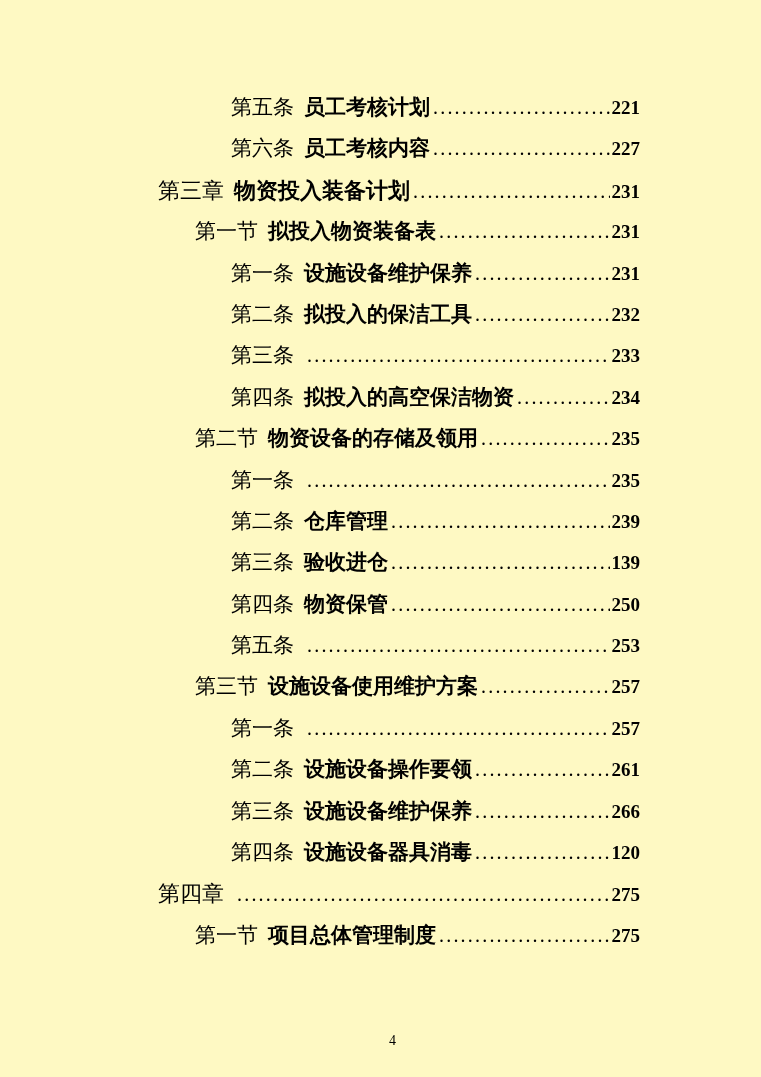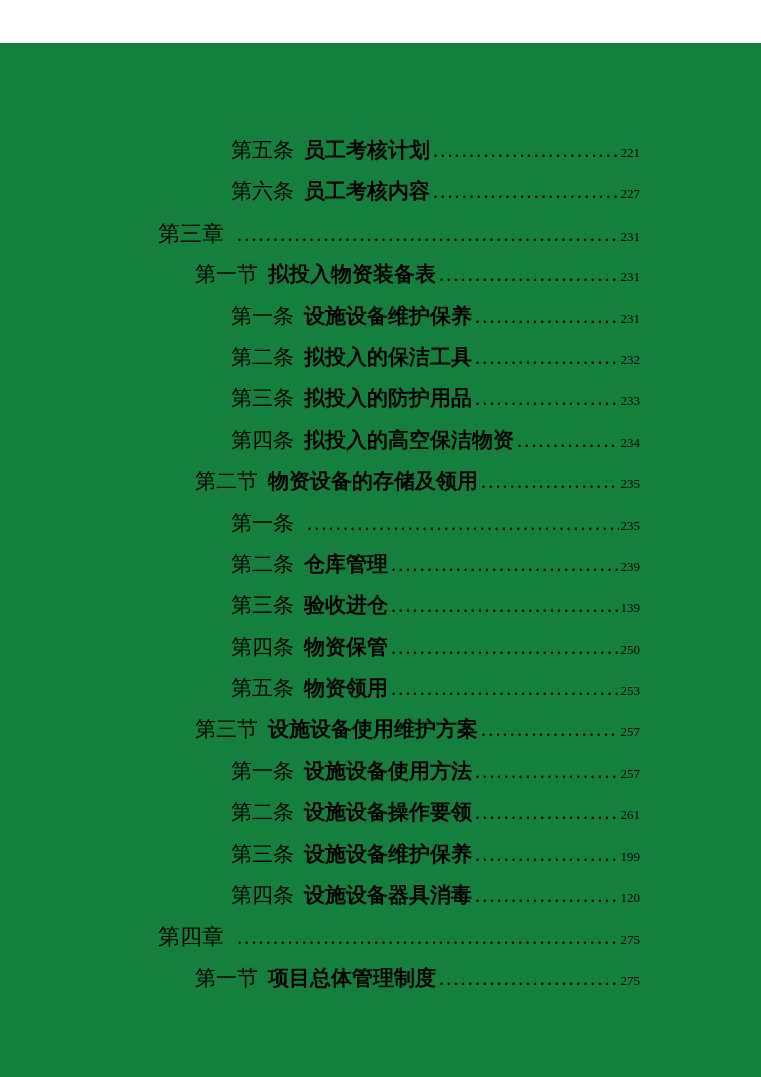--- a/index.html
+++ b/index.html
@@ -11,22 +11,21 @@
     width: 761px;
     height: 1077px;
     position: relative;
     overflow: hidden;
     font-family: "Liberation Serif", "DejaVu Serif", serif;
     color: #000000;
   }
   .doc-page {
     position: absolute;
     inset: 0;
-    background: #15803d;
-    margin-top: 43px;
+    background: #fef9c3;
   }
   .toc {
     position: absolute;
     left: 158px;
     top: 87px;
     width: 482px;
   }
   .toc-entry {
     display: flex;
     align-items: baseline;
@@ -55,22 +54,22 @@
     min-width: 12px;
   }
   .leader::after {
     content: "........................................................................................................................";
     font-size: 20px;
     font-weight: 400;
     letter-spacing: 2.2px;
   }
   .toc-page {
     flex: 0 0 auto;
-    font-size: 13px;
-    font-weight: 400;
+    font-size: 19px;
+    font-weight: 700;
     text-align: center;
   }
   .page-footer {
     position: absolute;
     left: 24px;
     right: 0;
     top: 1031px;
     text-align: center;
     font-size: 14px;
     line-height: 20px;
@@ -92,20 +91,21 @@
 
       <div class="toc-entry level-article">
         <span class="toc-label">第六条</span>
         <span class="toc-title">员工考核内容</span>
         <span class="leader"></span>
         <span class="toc-page">227</span>
       </div>
 
       <div class="toc-entry level-chapter">
         <span class="toc-label">第三章</span>
+        <span class="toc-title">物资投入装备计划</span>
         <span class="leader"></span>
         <span class="toc-page">231</span>
       </div>
 
       <div class="toc-entry level-section">
         <span class="toc-label">第一节</span>
         <span class="toc-title">拟投入物资装备表</span>
         <span class="leader"></span>
         <span class="toc-page">231</span>
       </div>
@@ -119,21 +119,20 @@
 
       <div class="toc-entry level-article">
         <span class="toc-label">第二条</span>
         <span class="toc-title">拟投入的保洁工具</span>
         <span class="leader"></span>
         <span class="toc-page">232</span>
       </div>
 
       <div class="toc-entry level-article">
         <span class="toc-label">第三条</span>
-        <span class="toc-title">拟投入的防护用品</span>
         <span class="leader"></span>
         <span class="toc-page">233</span>
       </div>
 
       <div class="toc-entry level-article">
         <span class="toc-label">第四条</span>
         <span class="toc-title">拟投入的高空保洁物资</span>
         <span class="leader"></span>
         <span class="toc-page">234</span>
       </div>
@@ -167,51 +166,49 @@
 
       <div class="toc-entry level-article">
         <span class="toc-label">第四条</span>
         <span class="toc-title">物资保管</span>
         <span class="leader"></span>
         <span class="toc-page">250</span>
       </div>
 
       <div class="toc-entry level-article">
         <span class="toc-label">第五条</span>
-        <span class="toc-title">物资领用</span>
         <span class="leader"></span>
         <span class="toc-page">253</span>
       </div>
 
       <div class="toc-entry level-section">
         <span class="toc-label">第三节</span>
         <span class="toc-title">设施设备使用维护方案</span>
         <span class="leader"></span>
         <span class="toc-page">257</span>
       </div>
 
       <div class="toc-entry level-article">
         <span class="toc-label">第一条</span>
-        <span class="toc-title">设施设备使用方法</span>
         <span class="leader"></span>
         <span class="toc-page">257</span>
       </div>
 
       <div class="toc-entry level-article">
         <span class="toc-label">第二条</span>
         <span class="toc-title">设施设备操作要领</span>
         <span class="leader"></span>
         <span class="toc-page">261</span>
       </div>
 
       <div class="toc-entry level-article">
         <span class="toc-label">第三条</span>
         <span class="toc-title">设施设备维护保养</span>
         <span class="leader"></span>
-        <span class="toc-page">199</span>
+        <span class="toc-page">266</span>
       </div>
 
       <div class="toc-entry level-article">
         <span class="toc-label">第四条</span>
         <span class="toc-title">设施设备器具消毒</span>
         <span class="leader"></span>
         <span class="toc-page">120</span>
       </div>
 
       <div class="toc-entry level-chapter">

